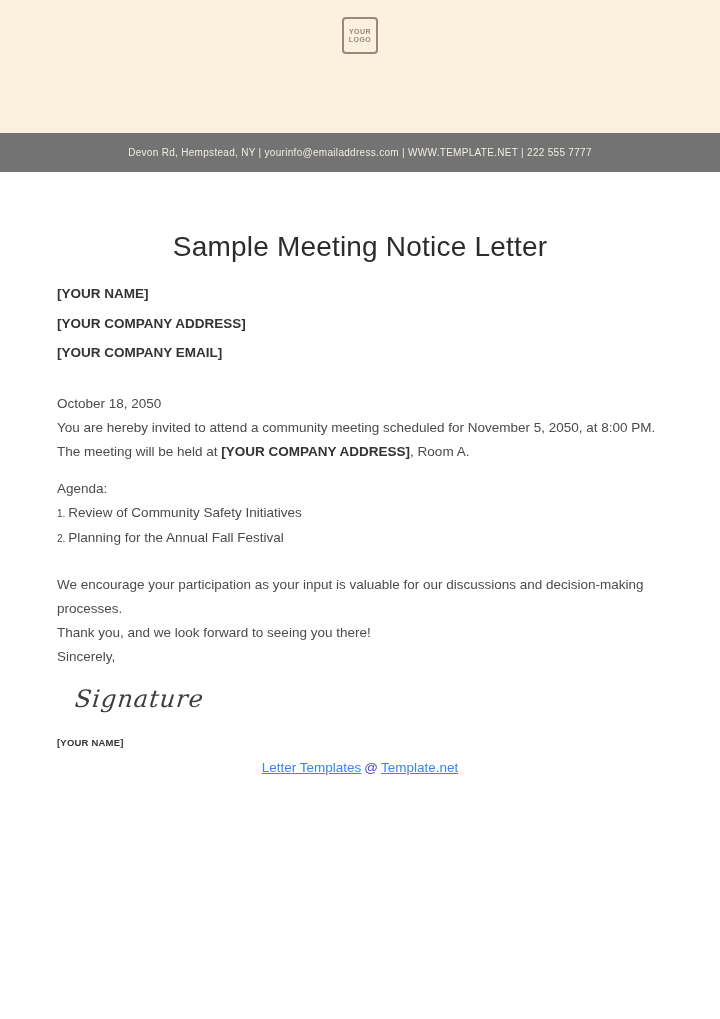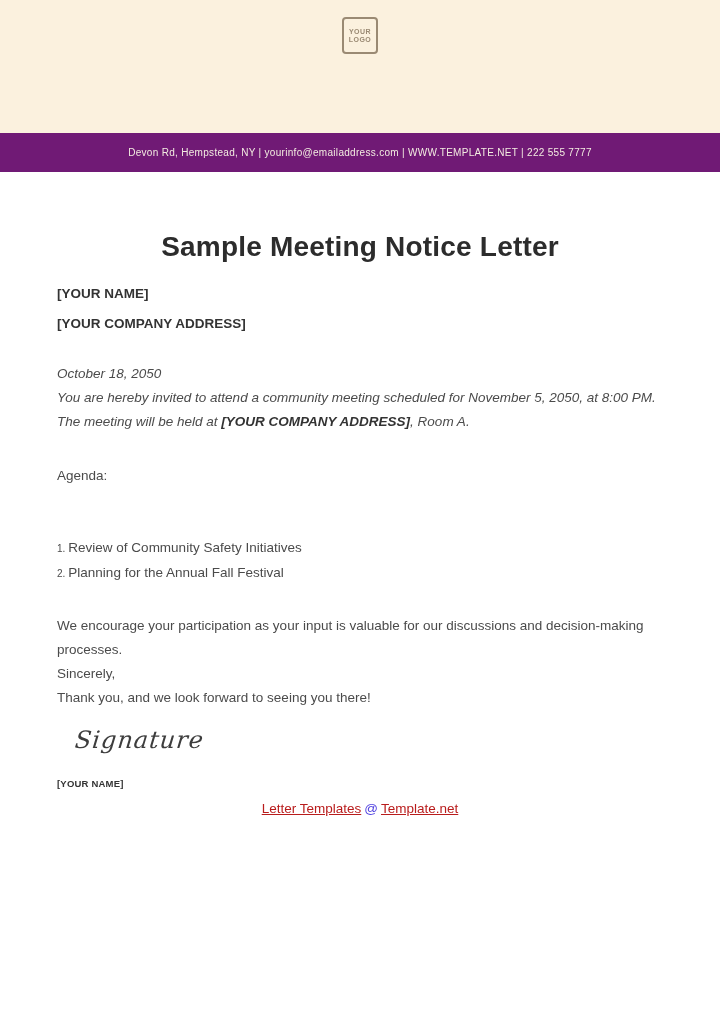--- a/index.html
+++ b/index.html
@@ -35,21 +35,21 @@
     align-items: center;
     color: #9a8a73;
     font-size: 7px;
     font-weight: 700;
     letter-spacing: 0.5px;
     line-height: 8px;
     text-align: center;
   }
   .contact-bar {
     height: 39px;
-    background: #701a75;
+    background: #737373;
     display: flex;
     justify-content: center;
     align-items: center;
   }
   .contact-bar span {
     color: #f3ece1;
     font-size: 10px;
     letter-spacing: 0.3px;
   }
 
@@ -57,44 +57,44 @@
   .page-body {
     padding: 0 57px;
     color: #4b4b4b;
     font-size: 13.5px;
   }
   .doc-title {
     margin-top: 58px;
     text-align: center;
     font-size: 28px;
     line-height: 34px;
-    font-weight: 700;
+    font-weight: 400;
     color: #2c2c2c;
     letter-spacing: 0.2px;
   }
   .sender-block { margin-top: 15px; }
   .sender-block p {
     line-height: 29.5px;
     font-weight: 700;
     color: #333333;
     font-size: 13.5px;
   }
-  .letter-block { margin-top: 24px; font-style: italic; }
+  .letter-block { margin-top: 24px; }
   .letter-block p { line-height: 24px; }
   .bold-inline { font-weight: 700; color: #333333; }
 
-  .agenda-label { margin-top: 30px; line-height: 24px; }
-  .agenda-list { list-style: none; margin-top: 48px; }
+  .agenda-label { margin-top: 13px; line-height: 24px; }
+  .agenda-list { list-style: none; }
   .agenda-list li { line-height: 24px; }
   .agenda-num {
     font-size: 10px;
     color: #4b4b4b;
     margin-right: 3px;
   }
-  .closing-block { margin-top: 28px; }
+  .closing-block { margin-top: 22px; }
   .closing-block p { line-height: 24px; }
 
   .signature-script {
     margin-top: 16px;
     margin-left: 18px;
     font-family: "DejaVu Serif", serif;
     font-style: italic;
     font-size: 24px;
     color: #3d3d3d;
     transform: skewX(-6deg);
@@ -108,21 +108,21 @@
     color: #333333;
     letter-spacing: 0.2px;
   }
 
   .footer-links {
     margin-top: 12px;
     text-align: center;
     font-size: 13.5px;
   }
   .footer-links a {
-    color: #b91c1c;
+    color: #3b82f6;
     text-decoration: underline;
     cursor: pointer;
   }
   .footer-links .at-sep {
     color: #5244e0;
     text-decoration: none;
     margin: 0 3px;
   }
 </style>
 </head>
@@ -141,37 +141,38 @@
     <span>Devon Rd, Hempstead, NY | yourinfo@emailaddress.com | WWW.TEMPLATE.NET | 222 555 7777</span>
   </div>
 
   <main class="page-body">
 
     <h1 class="doc-title">Sample Meeting Notice Letter</h1>
 
     <section class="sender-block">
       <p>[YOUR NAME]</p>
       <p>[YOUR COMPANY ADDRESS]</p>
+      <p>[YOUR COMPANY EMAIL]</p>
     </section>
 
     <section class="letter-block">
       <p>October 18, 2050</p>
       <p><span>You are hereby invited to attend a community meeting scheduled for November 5, 2050, at 8:00 PM. The meeting will be held at </span><span class="bold-inline">[YOUR COMPANY ADDRESS]</span><span>, Room A.</span></p>
     </section>
 
     <p class="agenda-label">Agenda:</p>
     <ol class="agenda-list">
       <li><span class="agenda-num">1.</span><span>Review of Community Safety Initiatives</span></li>
       <li><span class="agenda-num">2.</span><span>Planning for the Annual Fall Festival</span></li>
     </ol>
 
     <section class="closing-block">
       <p>We encourage your participation as your input is valuable for our discussions and decision-making processes.</p>
+      <p>Thank you, and we look forward to seeing you there!</p>
       <p>Sincerely,</p>
-      <p>Thank you, and we look forward to seeing you there!</p>
     </section>
 
     <div>
       <span class="signature-script">Signature</span>
     </div>
     <p class="signer-name">[YOUR NAME]</p>
 
     <p class="footer-links"><a>Letter Templates</a><span class="at-sep">@</span><a>Template.net</a></p>
 
   </main>

